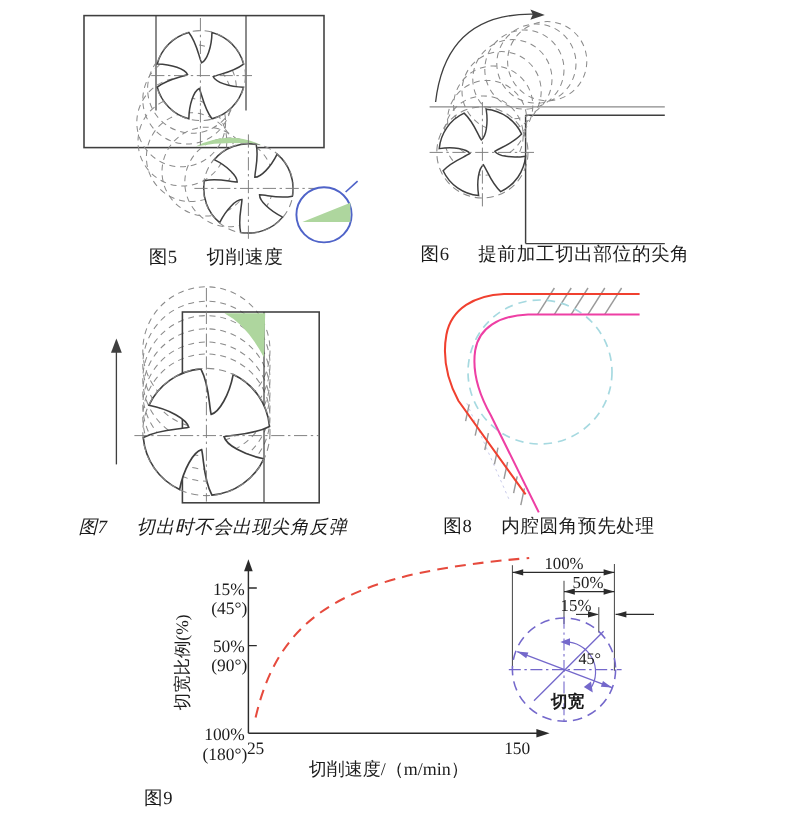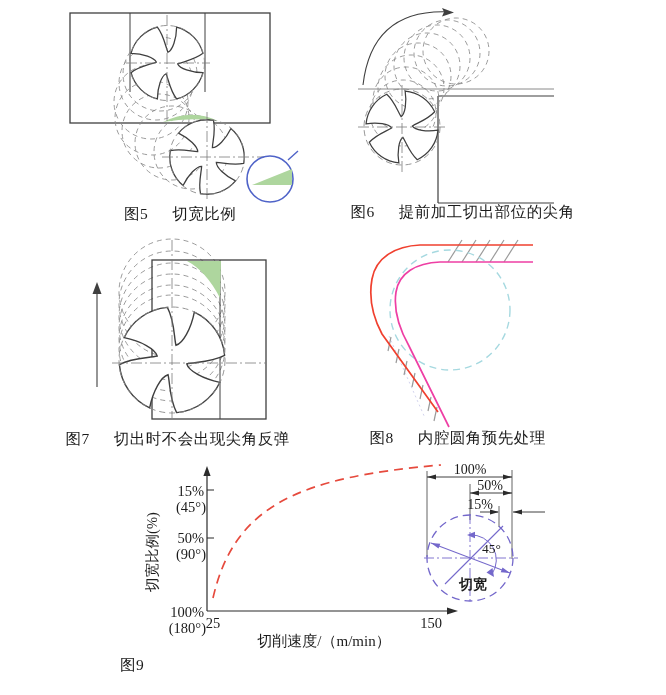--- a/index.html
+++ b/index.html
@@ -7,21 +7,21 @@
     position:relative;width:666px;height:695px;background:#ffffff;overflow:hidden;
     font-family:"Liberation Serif","DejaVu Serif",serif;color:#1b1b1b;
   }
   .canvas{position:absolute;left:0;top:0;}
   .caption{
     position:absolute;display:flex;justify-content:center;gap:24px;
     font-size:15.5px;letter-spacing:0.5px;white-space:nowrap;color:#1b1b1b;
   }
   .cap5{left:55px;top:204px;width:250px;}
   .cap6{left:345px;top:202px;width:235px;align-items:center;}
-  .cap7{left:55px;top:429px;width:245px;}
+  .cap7{left:55px;top:429px;width:245px;font-style:italic;}
   .cap8{left:340px;top:428px;width:235px;align-items:center;}
   .cap9{left:120px;top:655px;width:360px;flex-direction:column;}
   svg text{font-family:"Liberation Serif","DejaVu Serif",serif;fill:#1c1c1c;}
 </style>
 </head>
 <body>
 
 <div class="page">
 
   <svg class="canvas" width="666" height="695" viewBox="0 0 666 695">
@@ -197,21 +197,21 @@
         <text x="490" y="490" text-anchor="middle" font-size="14">50%</text>
         <text x="480" y="509" text-anchor="middle" font-size="14">15%</text>
         <text x="482" y="553" text-anchor="start" font-size="13.5">45°</text>
         <text x="473" y="589" text-anchor="middle" font-size="14" font-weight="bold">切宽</text>
       </g>
     </g>
   </svg>
 
   <div class="caption cap5">
     <span>图5</span>
-    <span>切宽比例</span>
+    <span>切削速度</span>
   </div>
   <div class="caption cap6">
     <span>图6</span>
     <span>提前加工切出部位的尖角</span>
   </div>
   <div class="caption cap7">
     <span>图7</span>
     <span>切出时不会出现尖角反弹</span>
   </div>
   <div class="caption cap8">

